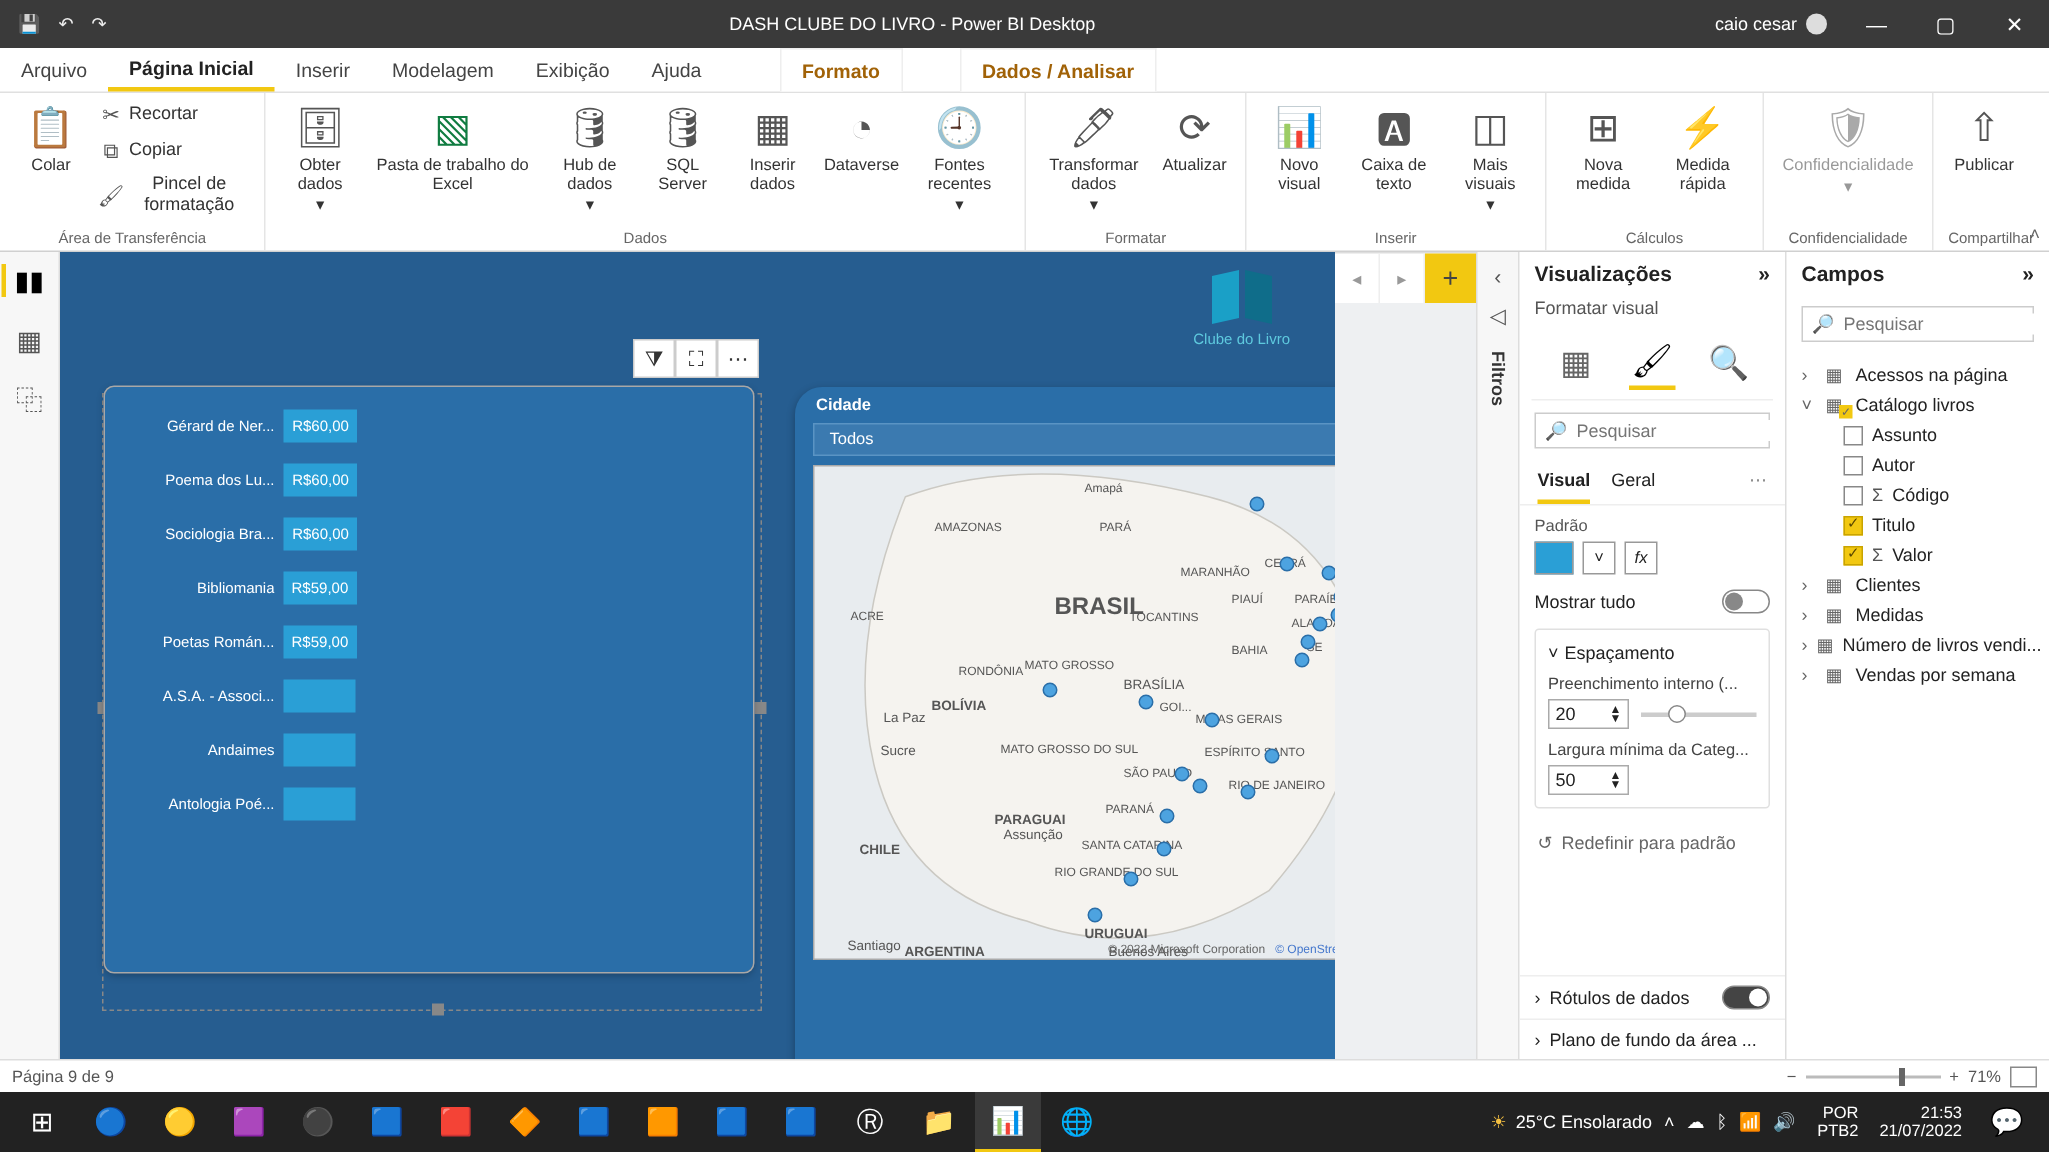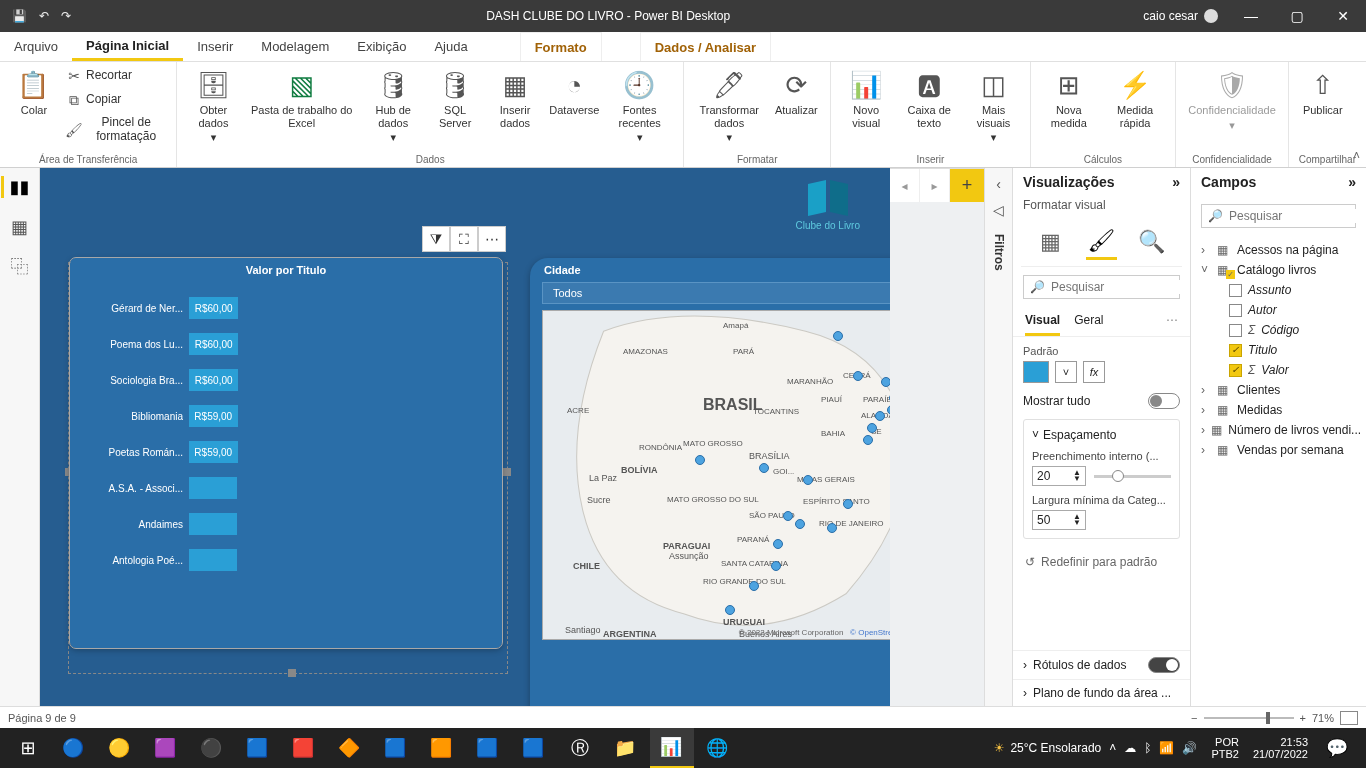--- a/index.html
+++ b/index.html
@@ -101,21 +101,21 @@
 .accordion-row { display:flex; align-items:center; gap:6px; padding:6px 10px; border-top:1px solid #eee; font-size:12px;}
 
 .fields-search { margin:8px 10px; display:flex; align-items:center; border:1px solid #ccc; padding:4px 6px; gap:6px; color:#888;}
 .fields-search input { border:none; outline:none; flex:1; font-size:12px;}
 .field-tree { padding:4px 6px; font-size:12px; }
 .ft-row { display:flex; align-items:center; gap:6px; padding:3px 4px; white-space:nowrap; overflow:hidden; text-overflow:ellipsis;}
 .ft-row .chk { width:13px; height:13px; border:1px solid #888; display:flex; align-items:center; justify-content:center; background:#fff;}
 .ft-row .chk.checked { background:#f2c811; border-color:#c9a400;}
 .ft-row .chk.checked::after { content:"✓"; font-size:10px; color:#5a4700; line-height:1;}
 .ft-row.table-row { font-weight:400; }
-.ft-indent { margin-left:28px;font-style:italic;}
+.ft-indent { margin-left:28px;}
 .chev { width:10px; color:#666; }
 .tblico { width:14px; color:#666; font-size:12px;}
 .sigma { font-family: "Segoe UI Symbol", sans-serif; color:#555; }
 
 .tabstrip { height:34px; background:#fff; border-top:1px solid #ddd; display:flex; align-items:stretch; font-size:12px;}
 .tabstrip .nav { width:30px; display:flex; align-items:center; justify-content:center; color:#999; border-right:1px solid #eee;}
 .tabstrip .ptab { padding:0 20px; display:flex; align-items:center; border-right:1px solid #eee; color:#444; cursor:pointer;}
 .tabstrip .ptab.active { background:#fff; border-bottom:3px solid #f2c811; font-weight:600;}
 .tabstrip .add { width:34px; display:flex; align-items:center; justify-content:center; background:#f2c811; color:#444; font-size:18px; }
 
@@ -327,21 +327,20 @@
           <div>
               <span>⧩</span>
             </div>
           <div>
               <span>⛶</span>
             </div>
           <div>
               <span>⋯</span>
             </div>
         </div>
-        <div class="card-title">Valor por Titulo</div>
         <div class="bars-area" id="bars-area">
             <div class="bar-row">
               <div class="bar-label">Gérard de Ner...</div>
               <div class="bar-track">
                 <div class="bar-fill" style="width: 16.5%;">R$60,00</div>
               </div>
             </div>
             <div class="bar-row">
               <div class="bar-label">Poema dos Lu...</div>
               <div class="bar-track">

